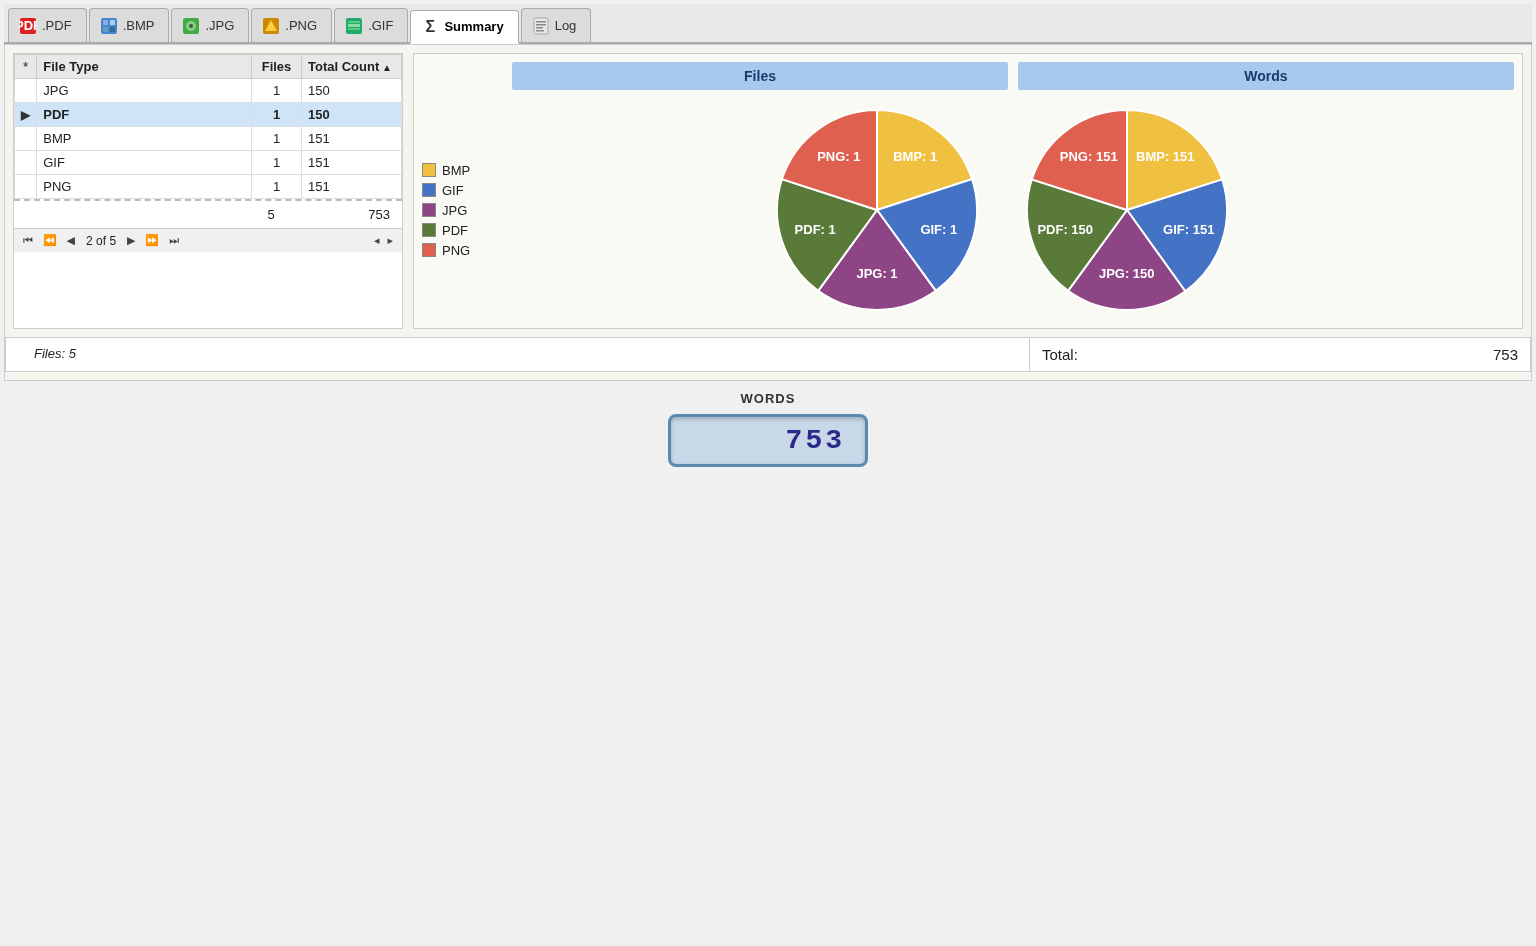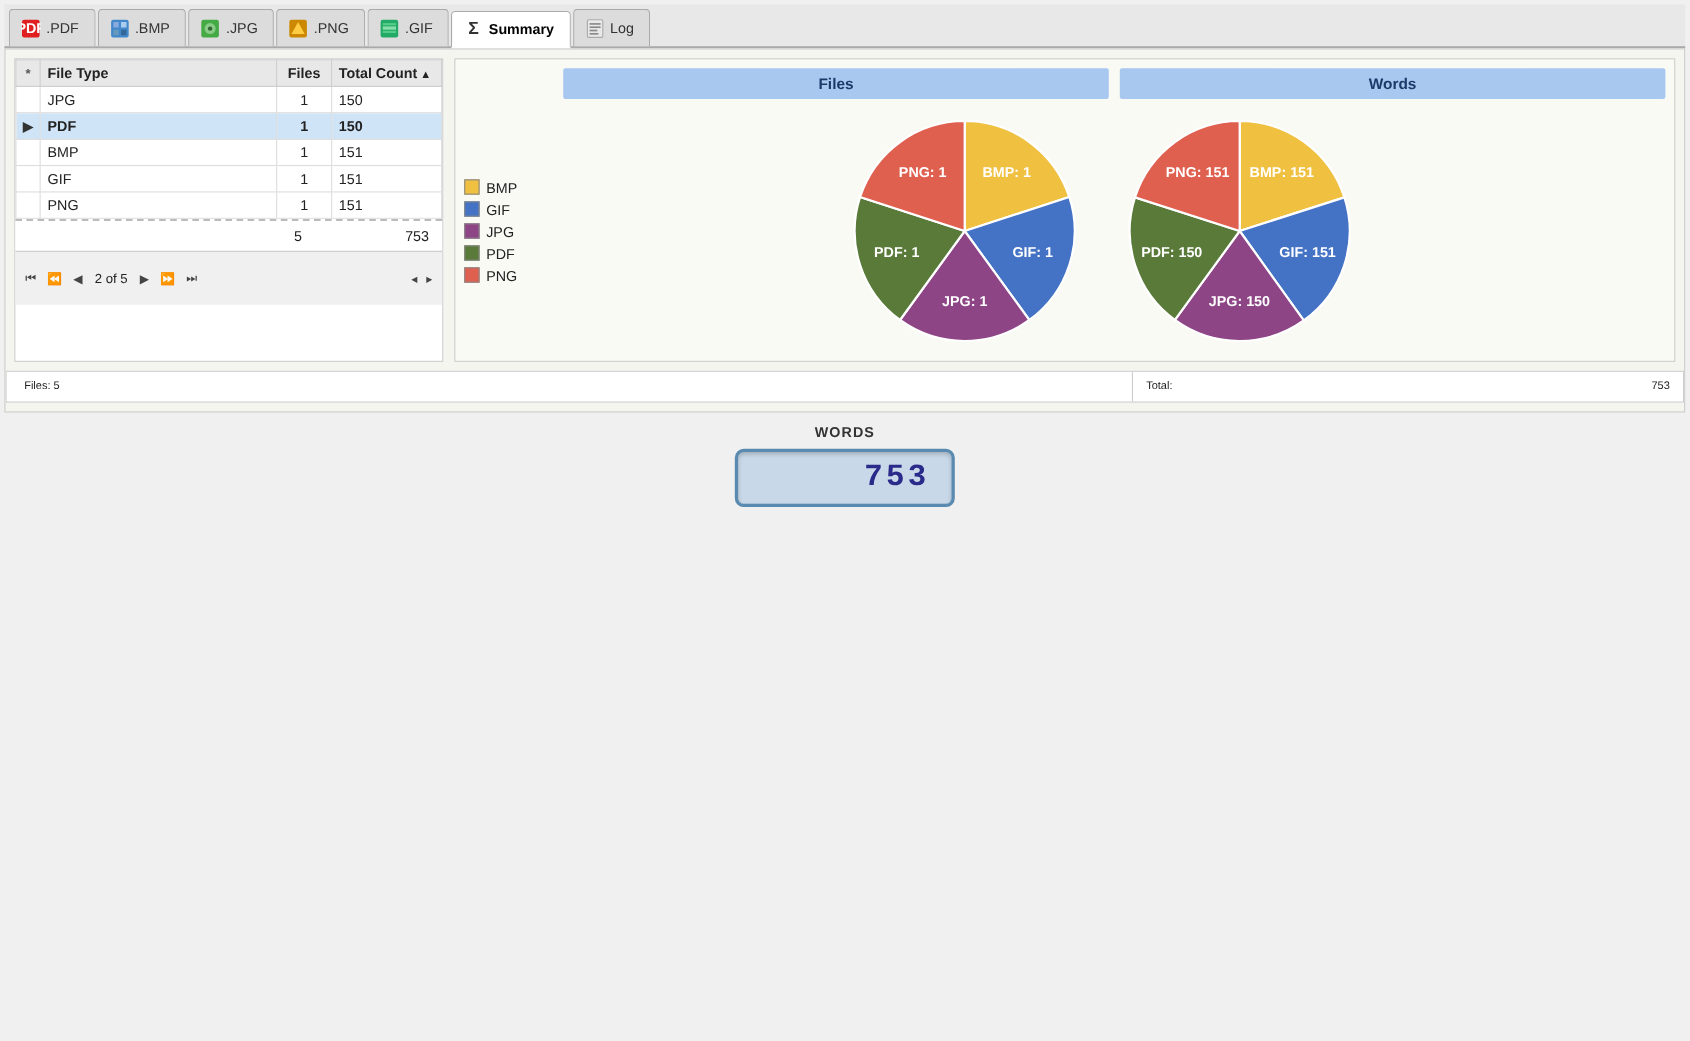--- a/index.html
+++ b/index.html
@@ -159,21 +159,21 @@
       font-size: 12px;
     }
     .nav-btn {
       cursor: pointer;
       font-size: 11px;
       color: #444;
       background: none;
       border: none;
       padding: 1px 3px;
     }
-    .nav-text { margin: 13px 4px; text-align: right; }
+    .nav-text { margin: 0 4px; text-align: right; }
     .scroll-arrows {
       margin-left: auto;
       display: flex;
       gap: 2px;
     }
 
     
     .chart-panel {
       flex: 1;
       border: 1px solid #ccc;
@@ -240,30 +240,31 @@
 
     
     .status-bar {
       display: flex;
       border: 1px solid #ccc;
       margin: 0 0 8px 0;
       background: white;
     }
     .status-files {
       flex: 1;
-      padding: 8px 16px;
+      padding: 8px 28px;
       border-right: 1px solid #ccc;
-      font-size: 10px;
+      font-size: 13px;
+      font-style: italic;
     }
     .status-total {
       display: flex;
       justify-content: space-between;
       padding: 8px 12px;
       width: 500px;
-      font-size: 10px;
+      font-size: 15px;
     }
 
     
     .bottom-section {
       display: flex;
       flex-direction: column;
       align-items: center;
       padding: 10px;
       gap: 8px;
     }

